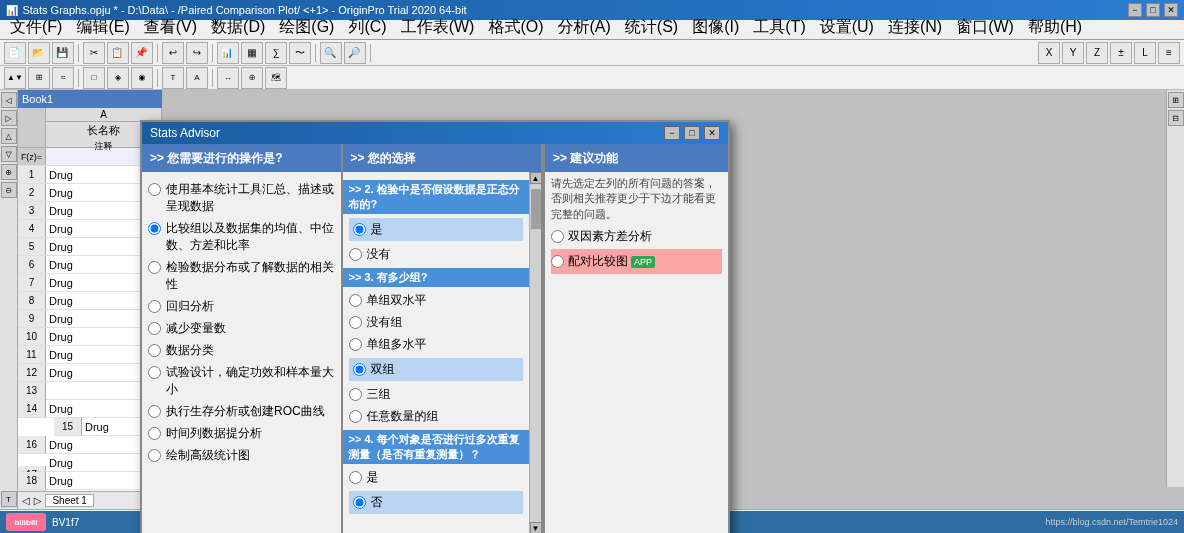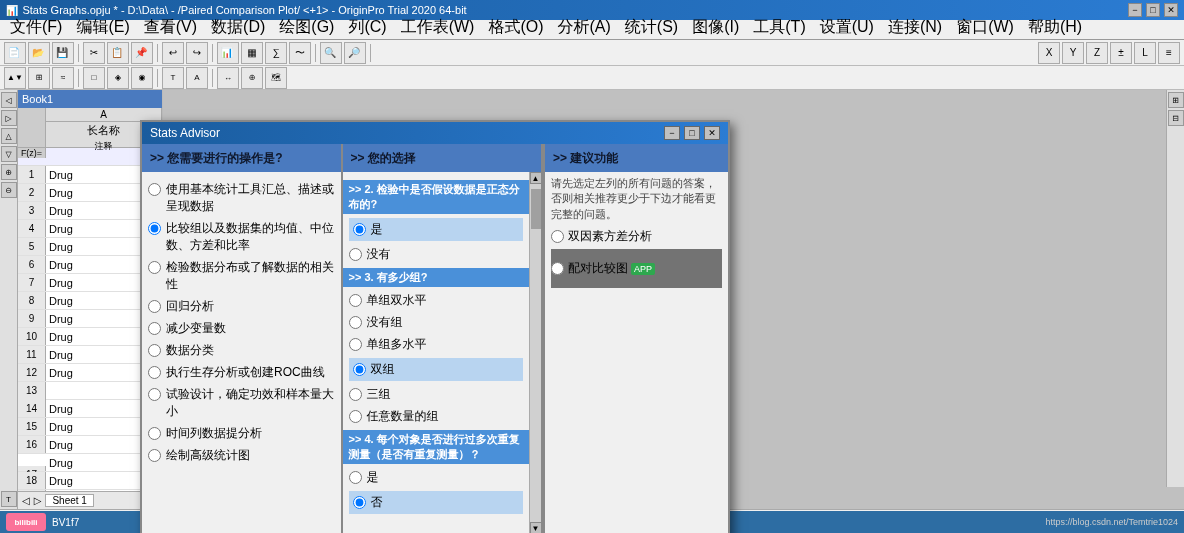--- a/index.html
+++ b/index.html
@@ -132,21 +132,21 @@
       flex: 1;
       border-right: 2px solid #888;
       overflow: hidden;
     }
     .col-panel:last-child { border-right: none; }
 
     .col-header-bar {
       padding: 5px 8px;
       font-size: 12px;
       font-weight: bold;
-      color: #0f172a;
+      color: #ffffff;
       height: 28px;
       display: flex; align-items: center;
     }
     .col-header-bar.blue { background: #4a7abf; }
 
     .col-content {
       padding: 4px 6px;
       overflow-y: auto;
       height: calc(430px - 28px - 40px);
     }
@@ -347,21 +347,21 @@
 
     <div style="display:flex;background:#ddd;border-bottom:1px solid #aaa;height:40px;">
       <div style="width:28px;background:#ccc;border-right:1px solid #aaa;font-size:10px;display:flex;align-items:flex-end;padding:2px;"></div>
       <div style="flex:1;border-right:1px solid #aaa;font-size:10px;text-align:center;">
         <div style="border-bottom:1px solid #aaa;text-align:center;font-size:10px;padding:1px;">A</div>
         <div style="font-size:11px;padding:1px;">长名称</div>
         <div style="font-size:9px;padding:1px;">注释</div>
       </div>
     </div>
 
-    <div style="display:flex;background:#eef;border-bottom:1px solid #ddd;height:18px;flex-direction:column;">
+    <div style="display:flex;background:#eef;border-bottom:1px solid #ddd;height:18px;">
       <div style="width:28px;background:#ccc;border-right:1px solid #aaa;font-size:9px;display:flex;align-items:center;justify-content:center;">F(z)=</div>
       <div style="flex:1;"></div>
     </div>
 
     <div id="data-rows-container">
     <div style="display: flex; height: 18px; border-bottom: 1px solid rgb(224, 224, 224);">
           <div style="width:28px;background:#e8e8e8;border-right:1px solid #aaa;font-size:10px;text-align:center;line-height:18px;">1</div>
           <div style="flex:1;font-size:11px;padding:0 3px;line-height:18px;border-right:1px solid #ddd;">Drug</div>
         </div>
         <div style="display: flex; height: 18px; border-bottom: 1px solid rgb(224, 224, 224);">
@@ -409,21 +409,21 @@
           <div style="flex:1;font-size:11px;padding:0 3px;line-height:18px;border-right:1px solid #ddd;">Drug</div>
         </div>
         <div style="display: flex; height: 18px; border-bottom: 1px solid rgb(224, 224, 224); flex-direction: column;">
           <div style="width:28px;background:#e8e8e8;border-right:1px solid #aaa;font-size:10px;text-align:center;line-height:18px;">13</div>
           <div style="flex:1;font-size:11px;padding:0 3px;line-height:18px;border-right:1px solid #ddd;">Drug</div>
         </div>
         <div style="display: flex; height: 18px; border-bottom: 1px solid rgb(224, 224, 224);">
           <div style="width:28px;background:#e8e8e8;border-right:1px solid #aaa;font-size:10px;text-align:center;line-height:18px;">14</div>
           <div style="flex:1;font-size:11px;padding:0 3px;line-height:18px;border-right:1px solid #ddd;">Drug</div>
         </div>
-        <div style="display: flex; height: 18px; border-bottom: 1px solid rgb(224, 224, 224);">
+        <div style="display: flex; height: 18px; border-bottom: 1px solid rgb(224, 224, 224); margin-left: 36px;">
           <div style="width:28px;background:#e8e8e8;border-right:1px solid #aaa;font-size:10px;text-align:center;line-height:18px;">15</div>
           <div style="flex:1;font-size:11px;padding:0 3px;line-height:18px;border-right:1px solid #ddd;">Drug</div>
         </div>
         <div style="display: flex; height: 18px; border-bottom: 1px solid rgb(224, 224, 224);">
           <div style="width:28px;background:#e8e8e8;border-right:1px solid #aaa;font-size:10px;text-align:center;line-height:18px;">16</div>
           <div style="flex:1;font-size:11px;padding:0 3px;line-height:18px;border-right:1px solid #ddd;">Drug</div>
         </div>
         <div style="display: flex; height: 18px; border-bottom: 1px solid rgb(224, 224, 224);">
           <div style="width:28px;background:#e8e8e8;border-right:1px solid #aaa;font-size:10px;text-align:center;line-height:18px;margin-top:12px;">17</div>
           <div style="flex:1;font-size:11px;padding:0 3px;line-height:18px;border-right:1px solid #ddd;">Drug</div>
@@ -485,25 +485,25 @@
             <div class="radio-item">
               <input type="radio" name="op" style="">
               <span>减少变量数</span>
             </div>
             <div class="radio-item">
               <input type="radio" name="op" style="">
               <span>数据分类</span>
             </div>
             <div class="radio-item">
               <input type="radio" name="op" style="">
+              <span>试验设计，确定功效和样本量大小</span>
+            </div>
+            <div class="radio-item">
+              <input type="radio" name="op" style="">
               <span>执行生存分析或创建ROC曲线</span>
-            </div>
-            <div class="radio-item">
-              <input type="radio" name="op" style="">
-              <span>试验设计，确定功效和样本量大小</span>
             </div>
             <div class="radio-item">
               <input type="radio" name="op" style="">
               <span>时间列数据提分析</span>
             </div>
             <div class="radio-item">
               <input type="radio" name="op" style="">
               <span>绘制高级统计图</span>
             </div>
           </div>
@@ -585,21 +585,21 @@
         </div>
 
         <div class="rec-panel">
           <div class="col-header-bar blue">&gt;&gt; 建议功能</div>
           <div class="rec-content">
             <p class="rec-text">请先选定左列的所有问题的答案，否则相关推荐更少于下边才能看更完整的问题。</p>
             <div class="rec-option">
               <input type="radio" name="rec" style="">
               <span>双因素方差分析</span>
             </div>
-            <div class="rec-option" style="background:#737373;padding:11px 0;">
+            <div class="rec-option" style="background:#fca5a5;padding:4px 0;">
               <input type="radio" name="rec" style="">
               <span>配对比较图</span>
               <span class="rec-badge">APP</span>
             </div>
           </div>
         </div>
       </div>
     </div>
   </div>
 

